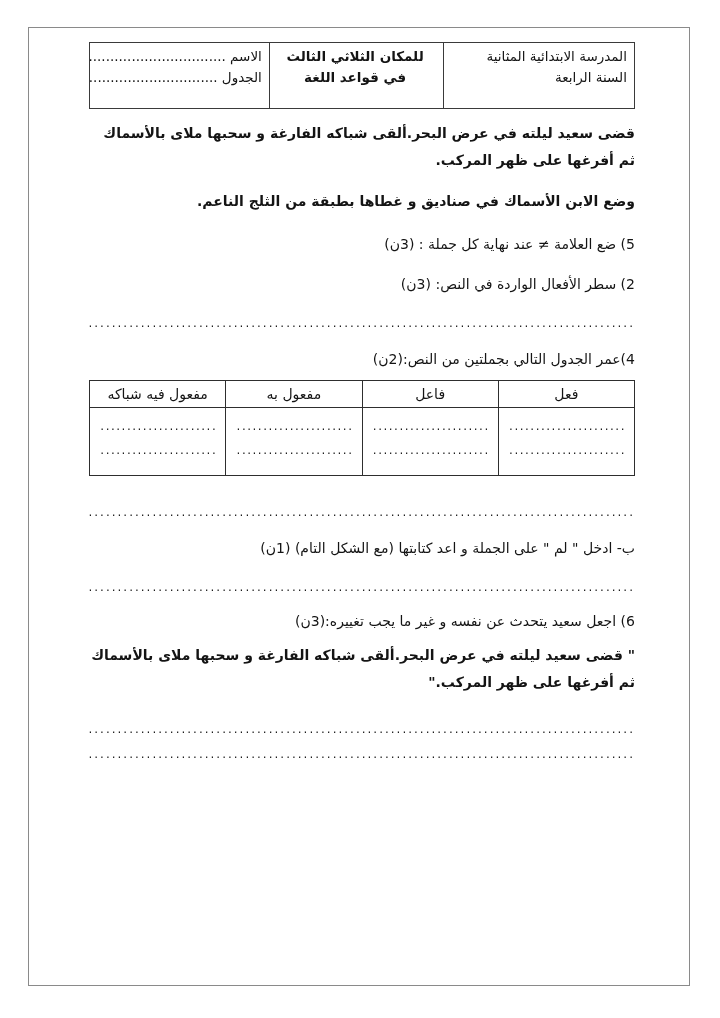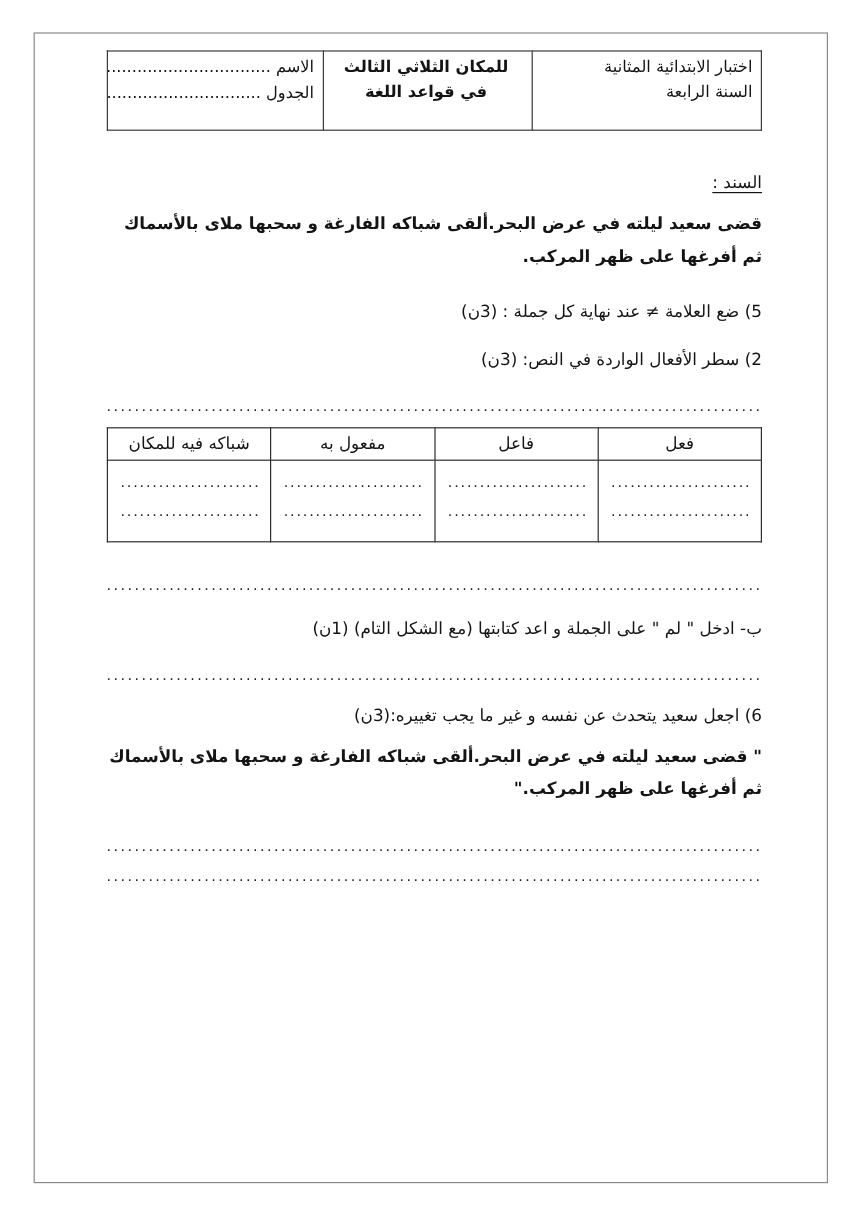--- a/index.html
+++ b/index.html
@@ -72,51 +72,52 @@
 </head>
 <body>
 
 <div class="page">
   <div class="content">
 
     <table class="header-table">
       <tbody>
         <tr>
           <td class="cell-school">
-            <div>اختبار الابتدائية المثانية</div>
+            <div>المدرسة الابتدائية المثانية</div>
             <div>السنة الرابعة</div>
           </td>
           <td class="cell-exam">
             <div>للمكان الثلاثي الثالث</div>
             <div>في قواعد اللغة</div>
           </td>
           <td class="cell-name">
             <div>الاسم ................................</div>
             <div>الجدول ................................</div>
           </td>
         </tr>
       </tbody>
     </table>
 
-    <div class="sanad"><span>السند :</span></div>
     <div class="para-bold para1">قضى سعيد ليلته في عرض البحر.ألقى شباكه الفارغة و سحبها ملاى بالأسماك ثم أفرغها  على ظهر المركب.</div>
+    <div class="para-bold para2">وضع الابن الأسماك في صناديق و غطاها بطبقة من الثلج الناعم.</div>
 
     <div class="qline q1">5) ضع العلامة ≠ عند نهاية كل جملة : (3ن)</div>
     <div class="qline q2">2) سطر الأفعال الواردة في النص: (3ن)</div>
 
     <div class="dotline d1">......................................................................................................................................................</div>
 
+    <div class="qline q4">4)عمر الجدول التالي بجملتين من النص:(2ن)</div>
 
     <table class="grammar-table">
       <thead>
         <tr>
           <th>فعل</th>
           <th>فاعل</th>
           <th>مفعول به</th>
-          <th>شباكه فيه للمكان</th>
+          <th>مفعول فيه شباكه</th>
         </tr>
       </thead>
       <tbody>
         <tr>
           <td>
             <div class="dotline">........................................</div>
             <div class="dotline">........................................</div>
           </td>
           <td>
             <div class="dotline">........................................</div>

